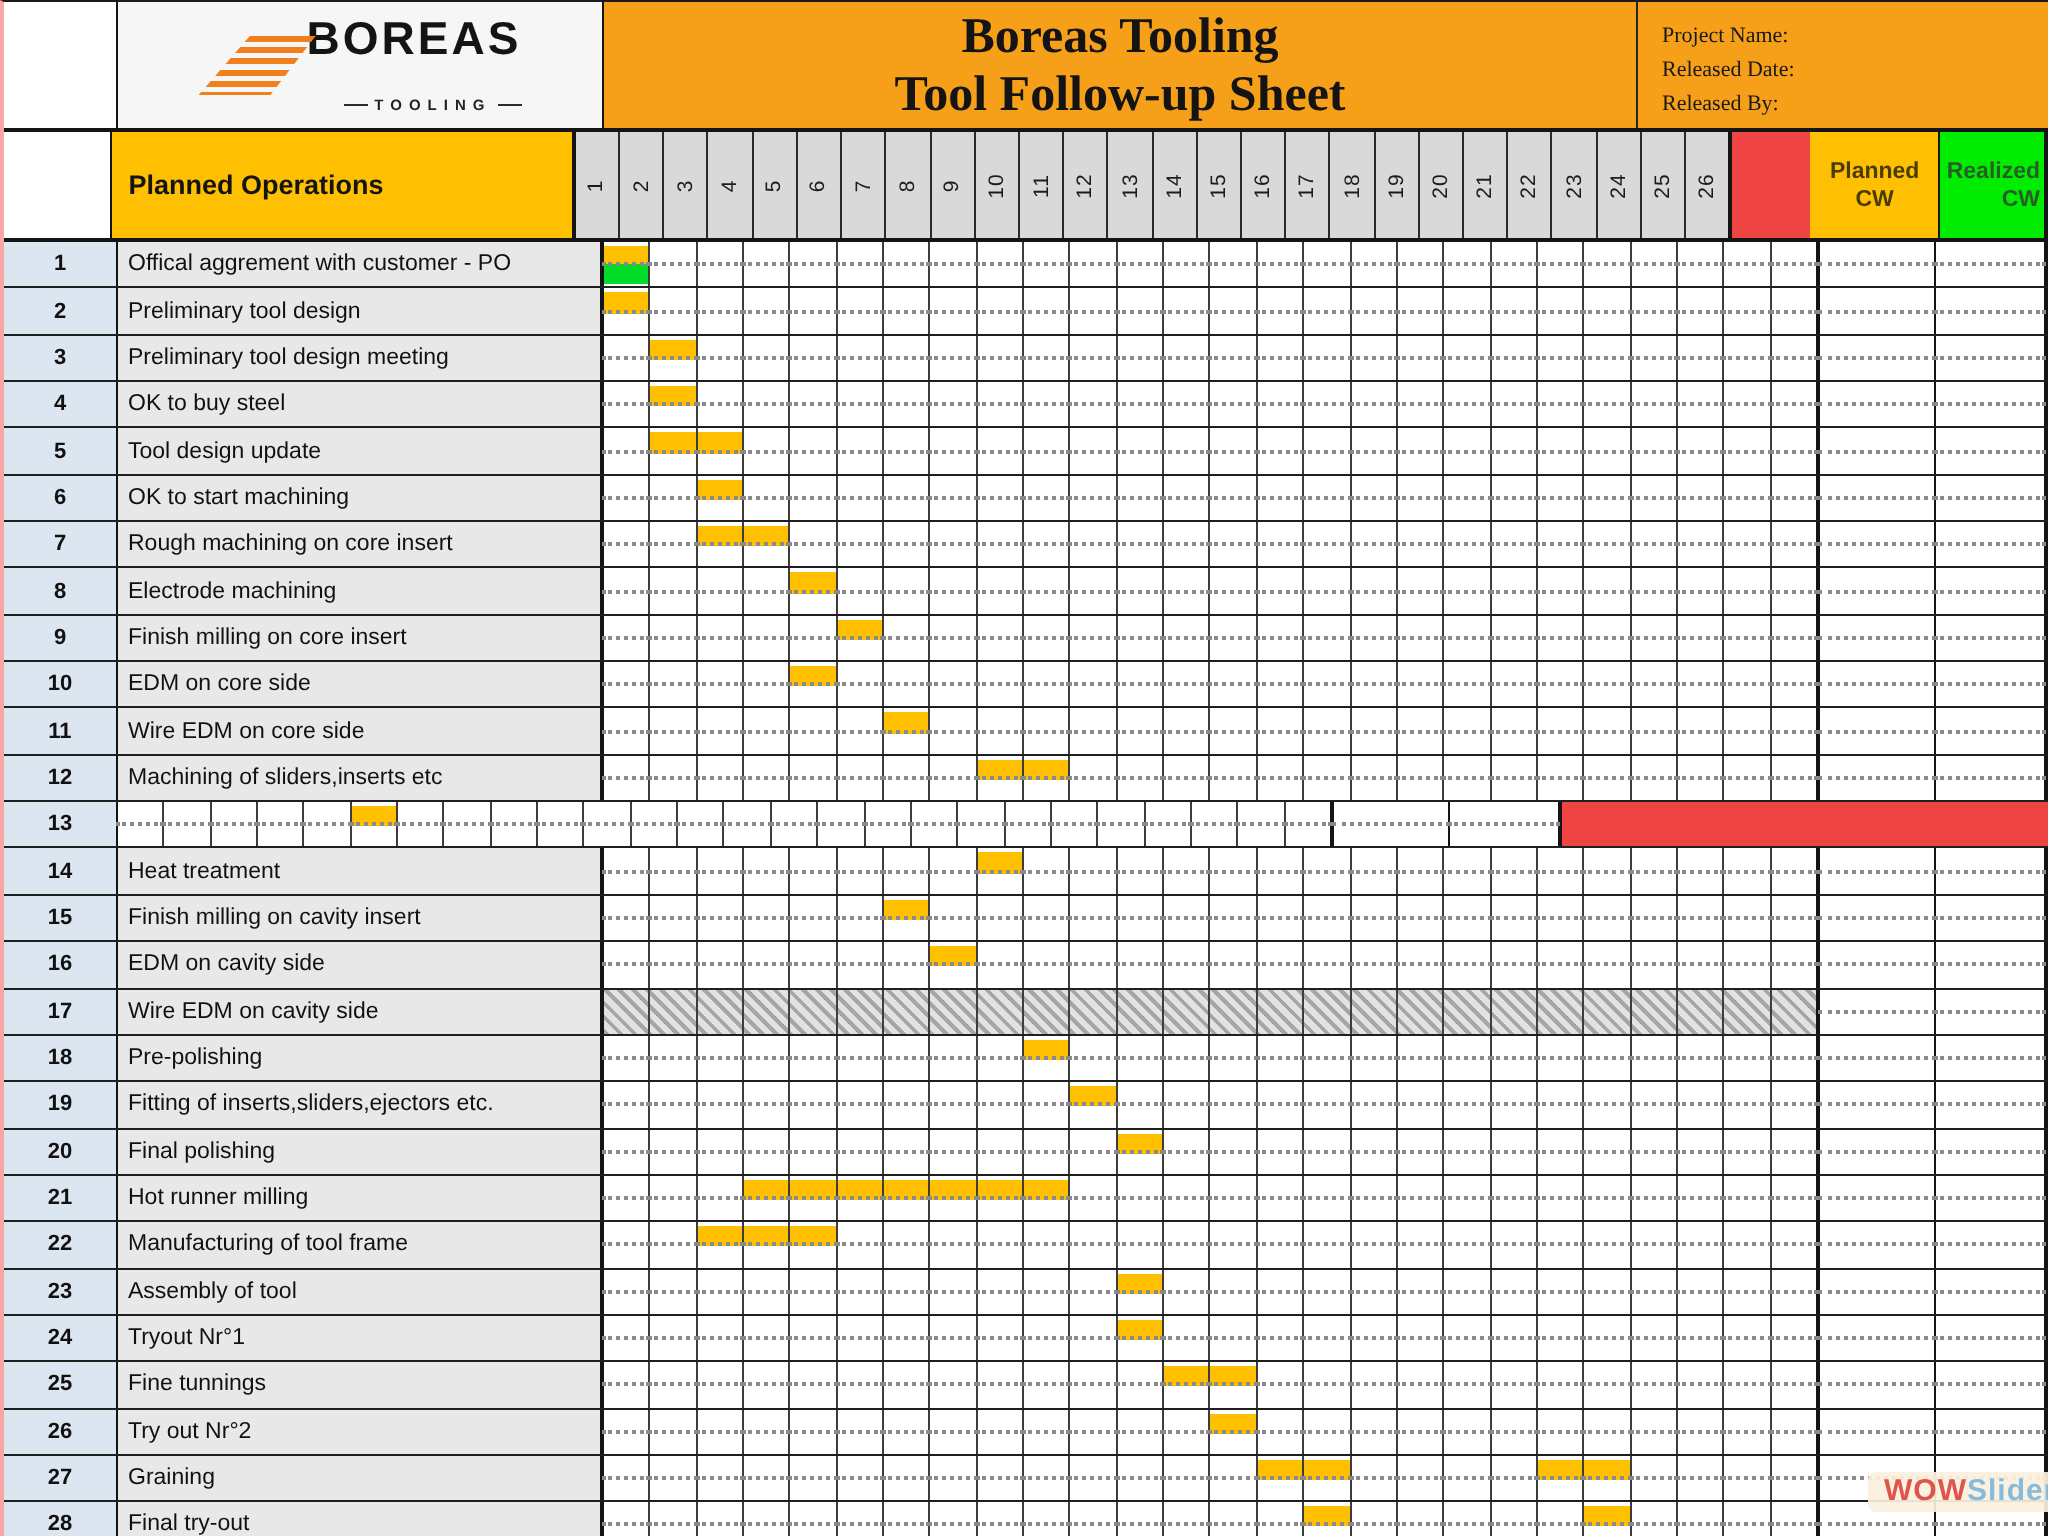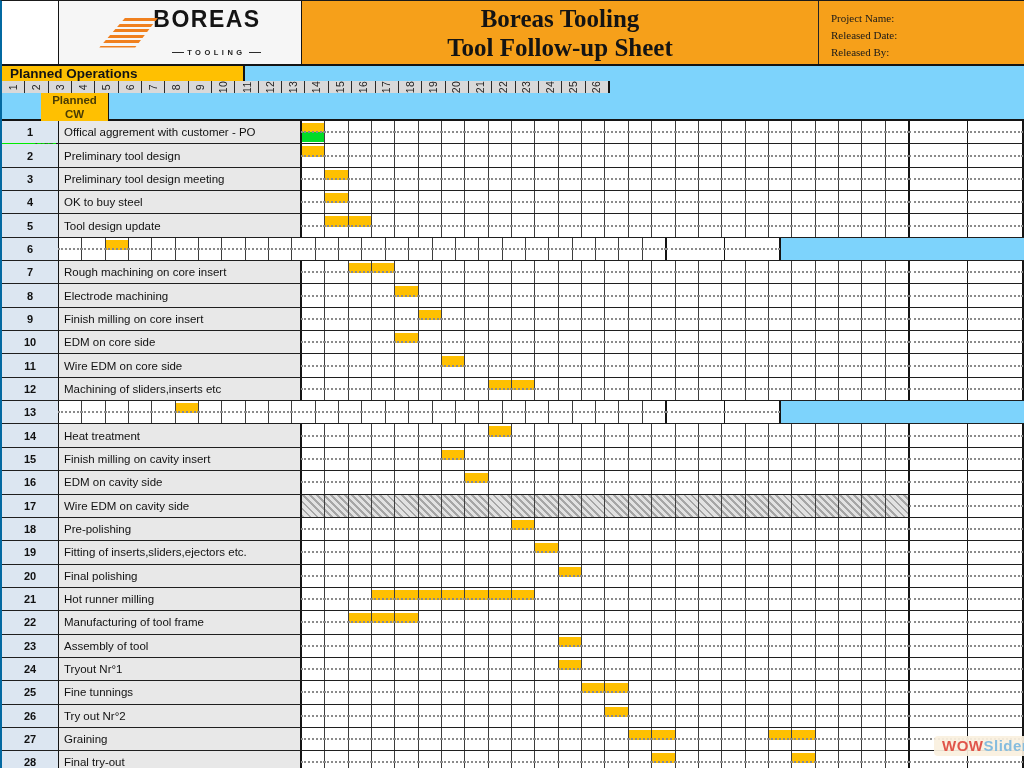--- a/index.html
+++ b/index.html
@@ -1,41 +1,41 @@
 <!DOCTYPE html>
 <html><head>
 <meta charset="utf-8">
 <style>
   * { margin:0; padding:0; box-sizing:border-box; }
   html,body { background:#ffffff; }
   .sheet {
-    position:relative; width:1024px; height:768px; background:#7dd3fc;
+    position:relative; width:1024px; height:768px; background:#ef4444;
     font-family:"Liberation Sans", sans-serif; overflow:hidden;
-    border-top:1.5px solid #1a1a1a; border-left:2px solid #0369a1;
+    border-top:1.5px solid #1a1a1a; border-left:2px solid #fca5a5;
   }
   
   .banner-row { display:flex; height:65px; border-bottom:2px solid #141414; }
   .corner-blank { width:57px; border-right:1.5px solid #141414; background:#fff; }
   .logo-cell { width:243px; border-right:1.5px solid #141414; background:#f6f6f6;
     display:flex; align-items:center; justify-content:center; }
   .logo { display:flex; align-items:center; }
   .logo-stripes { width:62px; height:30px;
     background:repeating-linear-gradient(to bottom,#f0801e 0 3px, rgba(0,0,0,0) 3px 5.6px);
     clip-path:polygon(42% 0, 95% 0, 58% 100%, 0 100%); margin-right:-8px; }
   .logo-brand { font-size:23px; font-weight:bold; letter-spacing:1.5px; color:#141414; line-height:22px; }
   .logo-sub-row { display:flex; align-items:center; justify-content:flex-end; gap:3px; margin-top:18px; }
   .logo-sub { font-size:7.5px; letter-spacing:3.5px; color:#222; font-weight:bold; }
   .tline { width:12px; height:1.5px; background:#2b2b2b; }
   .banner { flex:1; background:#f6a01a; display:flex; }
   .title-area { width:516px; text-align:center; font-family:"Liberation Serif", serif;
     font-weight:bold; font-size:25px; line-height:29px; color:#141414; padding-top:3px; }
   .project-box { flex:1; border-left:1.5px solid #242424; font-family:"Liberation Serif", serif;
     font-size:11px; font-weight:500; color:#191919; padding:9px 0 0 12px; line-height:17px; }
   
-  .header-row { display:flex; height:55px; border-bottom:2px solid #141414;flex-direction:column; }
+  .header-row { display:flex; height:55px; border-bottom:2px solid #141414; }
   .h-blank { width:57px; border-right:1.5px solid #141414; background:#fff; }
   .h-ops { width:243px; border-right:2px solid #141414; background:#ffc001; font-weight:bold;
     font-size:13.5px; color:#141414; display:flex; align-items:center; padding-left:8px; }
   .h-weeks { width:608px; display:flex; border-right:2px solid #141414; }
   .h-week { flex:1 1 0; min-width:0; background:#d9d9d9; border-right:1px solid #2a2a2a;
     display:flex; align-items:center; justify-content:center; }
   .h-week:last-child { border-right:none; }
   .h-week span { transform:rotate(-90deg); font-size:10.5px; color:#1c1c1c; letter-spacing:0.5px; white-space:nowrap; }
   .h-pcw { width:68px; background:#ffc001; border-right:1.5px solid #141414; color:#4a3c05;
     font-weight:bold; font-size:11.5px; display:flex; align-items:center; justify-content:center;
@@ -639,20 +639,21 @@
         </div>
         <div class="c-pcw">
           <div class="mid"></div>
         </div>
         <div class="c-rcw">
           <div class="mid"></div>
         </div>
       </div>
       <div class="row">
         <div class="c-num">6</div>
+        <div class="c-name">OK to start machining</div>
         <div class="c-gantt">
           <div class="g-cell">
             <div class="mid"></div>
           </div>
           <div class="g-cell">
             <div class="mid"></div>
           </div>
           <div class="g-cell">
             <div class="mid"></div>
             <div class="bar-p"></div>

